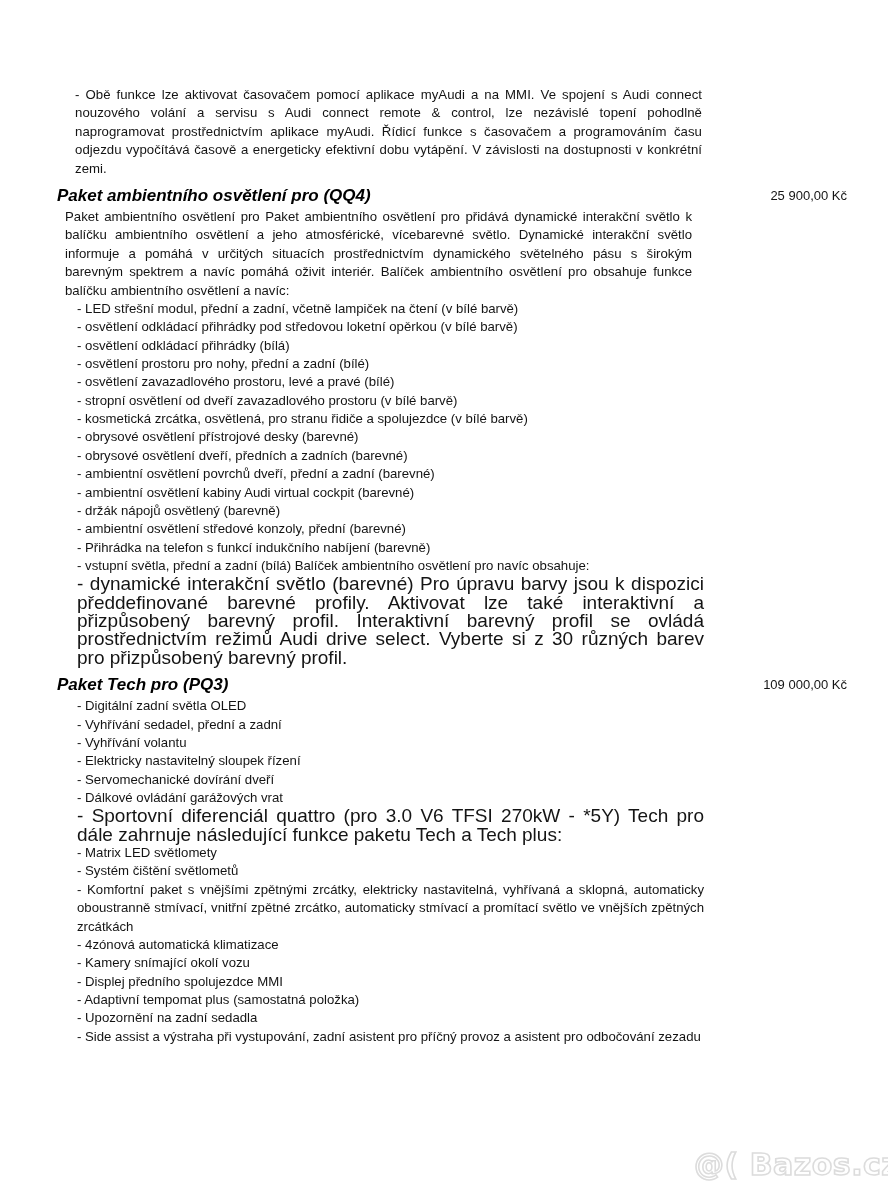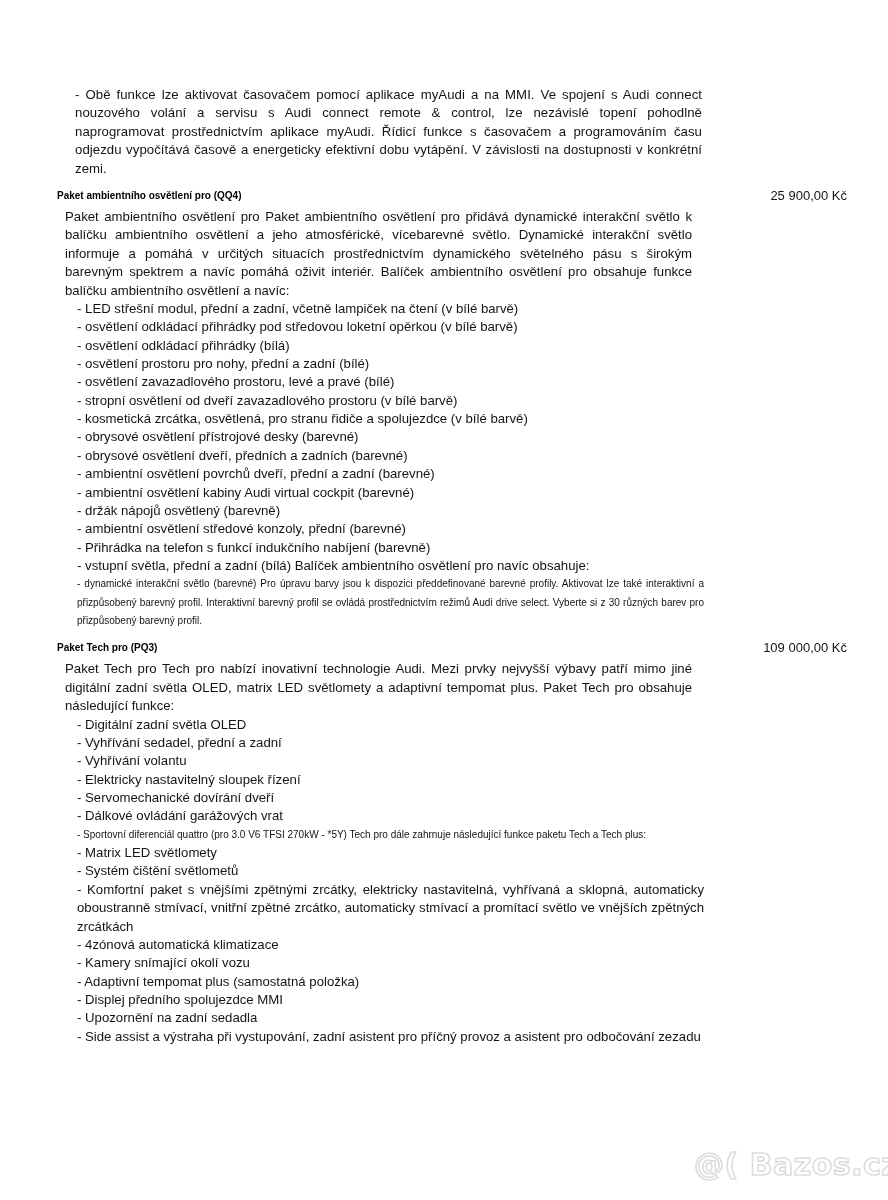--- a/index.html
+++ b/index.html
@@ -56,25 +56,26 @@
   .heading-row {
     position: relative;
     height: 19px;
     margin-top: 9px;
     margin-bottom: 2px;
   }
   .heading-title {
     position: absolute;
     left: 0;
     top: 0;
-    font-size: 10px;
+    font-size: 17px;
     font-weight: bold;
     line-height: 18px;
     color: #000;
     white-space: nowrap;
+    font-style: italic;
   }
   .heading-price {
     position: absolute;
     left: 660px;
     top: 0;
     width: 130px;
     text-align: right;
     font-size: 13px;
     line-height: 18px;
     color: #141414;
@@ -97,21 +98,21 @@
   }
   .dash-list li.wrap {
     white-space: normal;
     text-align: justify;
     text-indent: 0;
   }
 
   .flow-block {
     width: 627px;
     margin-left: 20px;
-    font-size: 10px;
+    font-size: 19px;
     line-height: 18.4px;
     color: #141414;
     text-align: justify;
   }
 
   
   .watermark {
     position: absolute;
     left: 694px;
     top: 1147px;
@@ -159,41 +160,40 @@
       <li>- vstupní světla, přední a zadní (bílá)   Balíček ambientního osvětlení pro navíc obsahuje:</li>
     </ul>
 
     <div class="flow-block">- dynamické interakční světlo (barevné)    Pro úpravu barvy jsou k dispozici předdefinované barevné profily. Aktivovat lze také interaktivní a přizpůsobený barevný profil. Interaktivní barevný profil se ovládá prostřednictvím režimů Audi drive select. Vyberte si z 30 různých barev pro přizpůsobený barevný profil.</div>
 
     <div class="heading-row">
       <div class="heading-title">Paket Tech pro (PQ3)</div>
       <div class="heading-price">109 000,00 Kč</div>
     </div>
 
-    <div class="lead-para nojust">Paket Tech pro   Tech pro nabízí inovativní technologie Audi. Mezi prvky nejvyšší výbavy patří mimo jiné digitální zadní světla OLED, matrix LED světlomety a adaptivní tempomat plus. Paket Tech pro obsahuje následující funkce:</div>
 
     <ul class="dash-list">
       <li>- Digitální zadní světla OLED</li>
       <li>- Vyhřívání sedadel, přední a zadní</li>
       <li>- Vyhřívání volantu</li>
       <li>- Elektricky nastavitelný sloupek řízení</li>
       <li>- Servomechanické dovírání dveří</li>
       <li>- Dálkové ovládání garážových vrat</li>
     </ul>
 
     <div class="flow-block">-  Sportovní diferenciál quattro (pro 3.0 V6 TFSI 270kW - *5Y)    Tech pro dále zahrnuje následující funkce paketu Tech a Tech plus:</div>
 
     <ul class="dash-list">
       <li>- Matrix LED světlomety</li>
       <li>- Systém čištění světlometů</li>
       <li class="wrap">- Komfortní paket s vnějšími zpětnými zrcátky, elektricky nastavitelná, vyhřívaná a sklopná, automaticky oboustranně stmívací, vnitřní zpětné zrcátko, automaticky stmívací a promítací světlo ve vnějších zpětných zrcátkách</li>
       <li>- 4zónová automatická klimatizace</li>
       <li>- Kamery snímající okolí vozu</li>
+      <li>- Displej předního spolujezdce MMI</li>
       <li>- Adaptivní tempomat plus (samostatná položka)</li>
-      <li>- Displej předního spolujezdce MMI</li>
       <li>- Upozornění na zadní sedadla</li>
       <li class="wrap">-  Side assist a výstraha při vystupování, zadní asistent pro příčný provoz a asistent pro odbočování zezadu</li>
     </ul>
 
   </div>
 
   <div class="watermark">@( Bazos.cz</div>
 
 </div>
 

